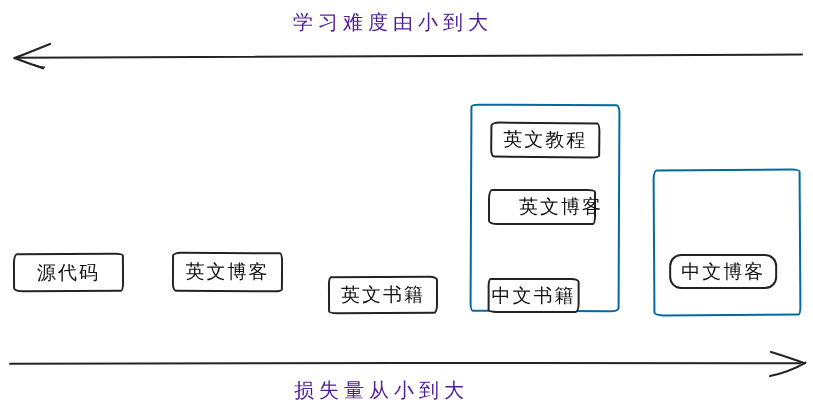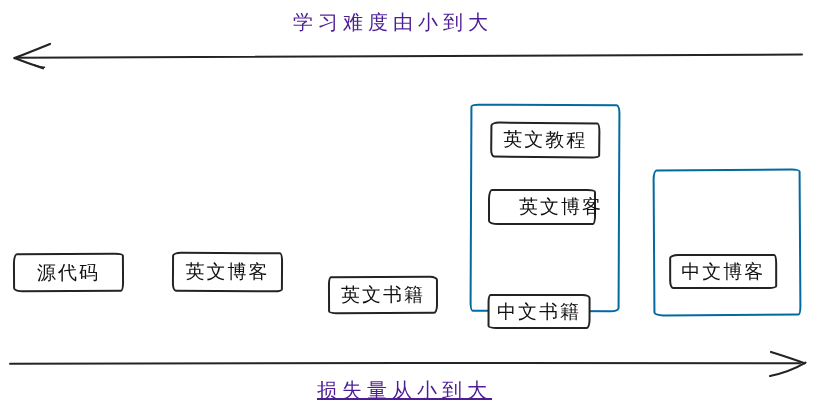--- a/index.html
+++ b/index.html
@@ -15,21 +15,21 @@
     pointer-events:none;
   }
   .axis-label{
     position:absolute;
     font-size:20px;
     letter-spacing:5px;
     color:#4c1d95;
     white-space:nowrap;
   }
   .axis-top{left:293px;top:9px;}
-  .axis-bottom{left:317px;top:377px;text-decoration:underline;}
+  .axis-bottom{left:294px;top:377px;}
   .sketch-box{
     position:absolute;
     display:flex;align-items:center;justify-content:center;
     border:2px solid #232323;
     background:#ffffff;
     font-size:19px;
     letter-spacing:2px;
     color:#111111;
     white-space:nowrap;
     box-sizing:border-box;
@@ -46,23 +46,23 @@
     position:absolute;
     border:2px solid #0369a1;
     background:#ffffff;
     box-sizing:border-box;
   }
   .grp-en{left:470px;top:104px;width:150px;height:208px;}
   .grp-cn{left:653px;top:169px;width:148px;height:147px;}
   .grp-en .sketch-box, .grp-cn .sketch-box{position:absolute;}
   .b-entut {left:18px;top:16px;width:110px;height:36px;}
   .b-enblog{left:16px;top:83px;width:108px;height:36px;padding-left:38px;}
-  .b-cnbook{left:16px;top:164px;width:103px;height:35px;text-align:right;}
+  .b-cnbook{left:16px;top:148px;width:92px;height:35px;text-align:right;}
   .b-cntut {left:15px;top:18px;width:106px;height:35px;}
-  .b-cnblog{left:14px;top:83px;width:108px;height:35px;}
+  .b-cnblog{left:14px;top:83px;width:108px;height:35px;border-radius:12px;}
 </style>
 </head>
 <body>
 
 <div class="canvas">
 
   <div class="axis-label axis-top">学习难度由小到大</div>
 
   <div class="axis-label axis-bottom">损失量从小到大</div>
 

